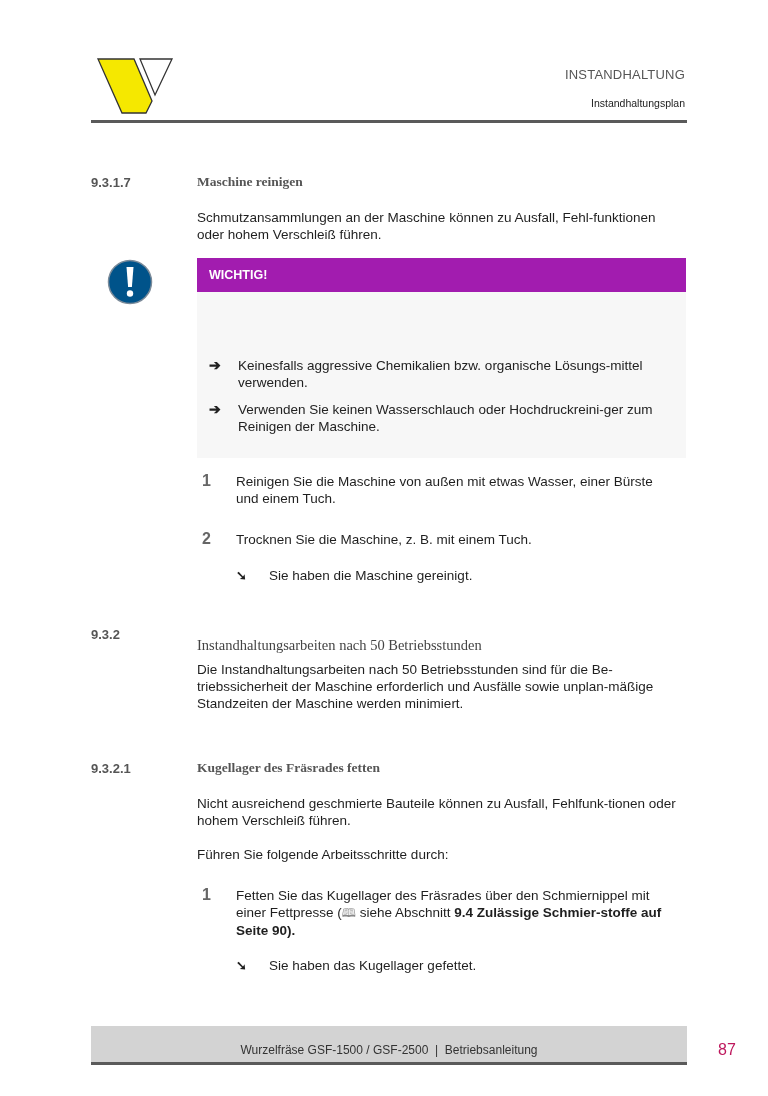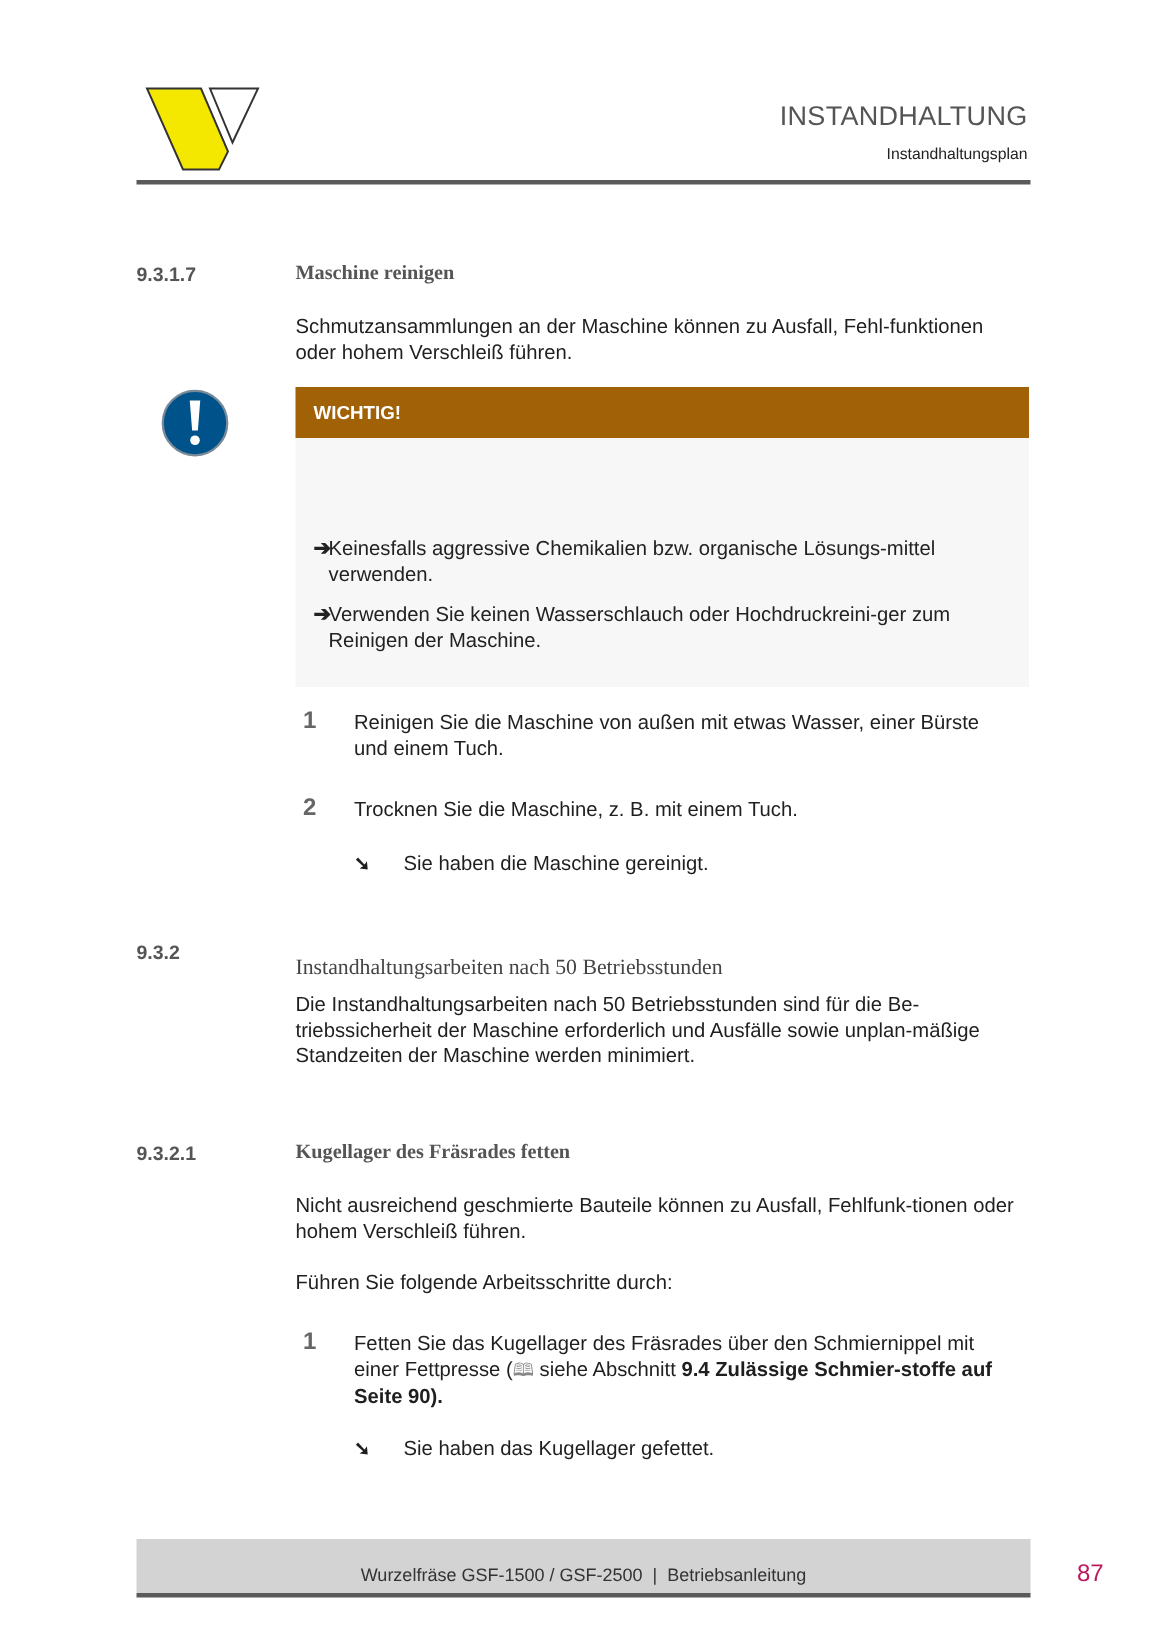--- a/index.html
+++ b/index.html
@@ -3,38 +3,38 @@
   <meta charset="utf-8">
   <style>
     html, body { margin: 0; padding: 0; }
     body {
       width: 768px; height: 1096px; background: #ffffff; position: relative; overflow: hidden;
       font-family: "Liberation Sans", sans-serif; color: #1a1a1a;
     }
     .abs { position: absolute; }
     
     .logo { left: 96px; top: 55px; width: 78px; height: 60px; }
-    .hdr-title { right: 83px; top: 67px; font-size: 18px; color: #555; letter-spacing: 0.2px; }
+    .hdr-title { right: 83px; top: 67px; font-size: 13px; color: #555; letter-spacing: 0.2px; }
     .hdr-sub { right: 83px; top: 97px; font-size: 10.5px; color: #222; }
     .hdr-rule { left: 91px; top: 120px; width: 596px; height: 3px; background: #5a5a5a; }
 
     .secnum { left: 91px; font-size: 13px; font-weight: bold; color: #555; }
     .sectitle { left: 197px; font-size: 13.5px; font-weight: bold; color: #555; font-family: Liberation Serif, serif; }
     .sectitle.big { font-weight: normal; font-size: 14.5px; color: #444; margin-top: 12px; }
     .para { left: 197px; width: 495px; font-size: 13.5px; line-height: 17px; color: #1f1f1f; }
 
     
     .warn-icon { left: 107px; top: 259px; width: 46px; height: 46px; }
     .warn-box { left: 197px; top: 258px; width: 489px; height: 200px; background: #f7f7f7; }
-    .warn-head { position: absolute; left: 0; top: 0; width: 100%; height: 34px; background: #a16207; color: #fff; font-size: 12.5px; font-weight: bold; line-height: 34px; box-sizing: border-box; padding-left: 12px; }
+    .warn-head { position: absolute; left: 0; top: 0; width: 100%; height: 34px; background: #a21caf; color: #fff; font-size: 12.5px; font-weight: bold; line-height: 34px; box-sizing: border-box; padding-left: 12px; }
     .warn-sub { position: absolute; left: 12px; top: 44px; font-size: 13px; font-weight: bold; color: #111; }
     .warn-text { position: absolute; left: 12px; top: 71px; font-size: 13.5px; color: #222; }
     .warn-item { position: absolute; left: 12px; width: 470px; font-size: 13.5px; line-height: 17px; color: #222; }
     .warn-item .arr { position: absolute; left: 0; top: 0; font-weight: bold; font-size: 14px; }
-    .warn-item .txt { display: block; margin-left: 10px; }
+    .warn-item .txt { display: block; margin-left: 29px; }
 
     .step { left: 202px; width: 490px; font-size: 13.5px; line-height: 17px; color: #1f1f1f; }
     .step .num { position: absolute; left: 0; top: -1px; font-weight: bold; font-size: 16px; color: #666; }
     .step .txt { display: block; margin-left: 34px; }
     .result { left: 236px; font-size: 13.5px; color: #1f1f1f; }
     .result .res-arr { position: absolute; left: 0; top: 0; font-weight: bold; font-size: 13px; }
     .result .txt { margin-left: 33px; display: block; white-space: nowrap; }
     .bold { font-weight: bold; }
     .book { font-size: 12px; color: #888; }
 

